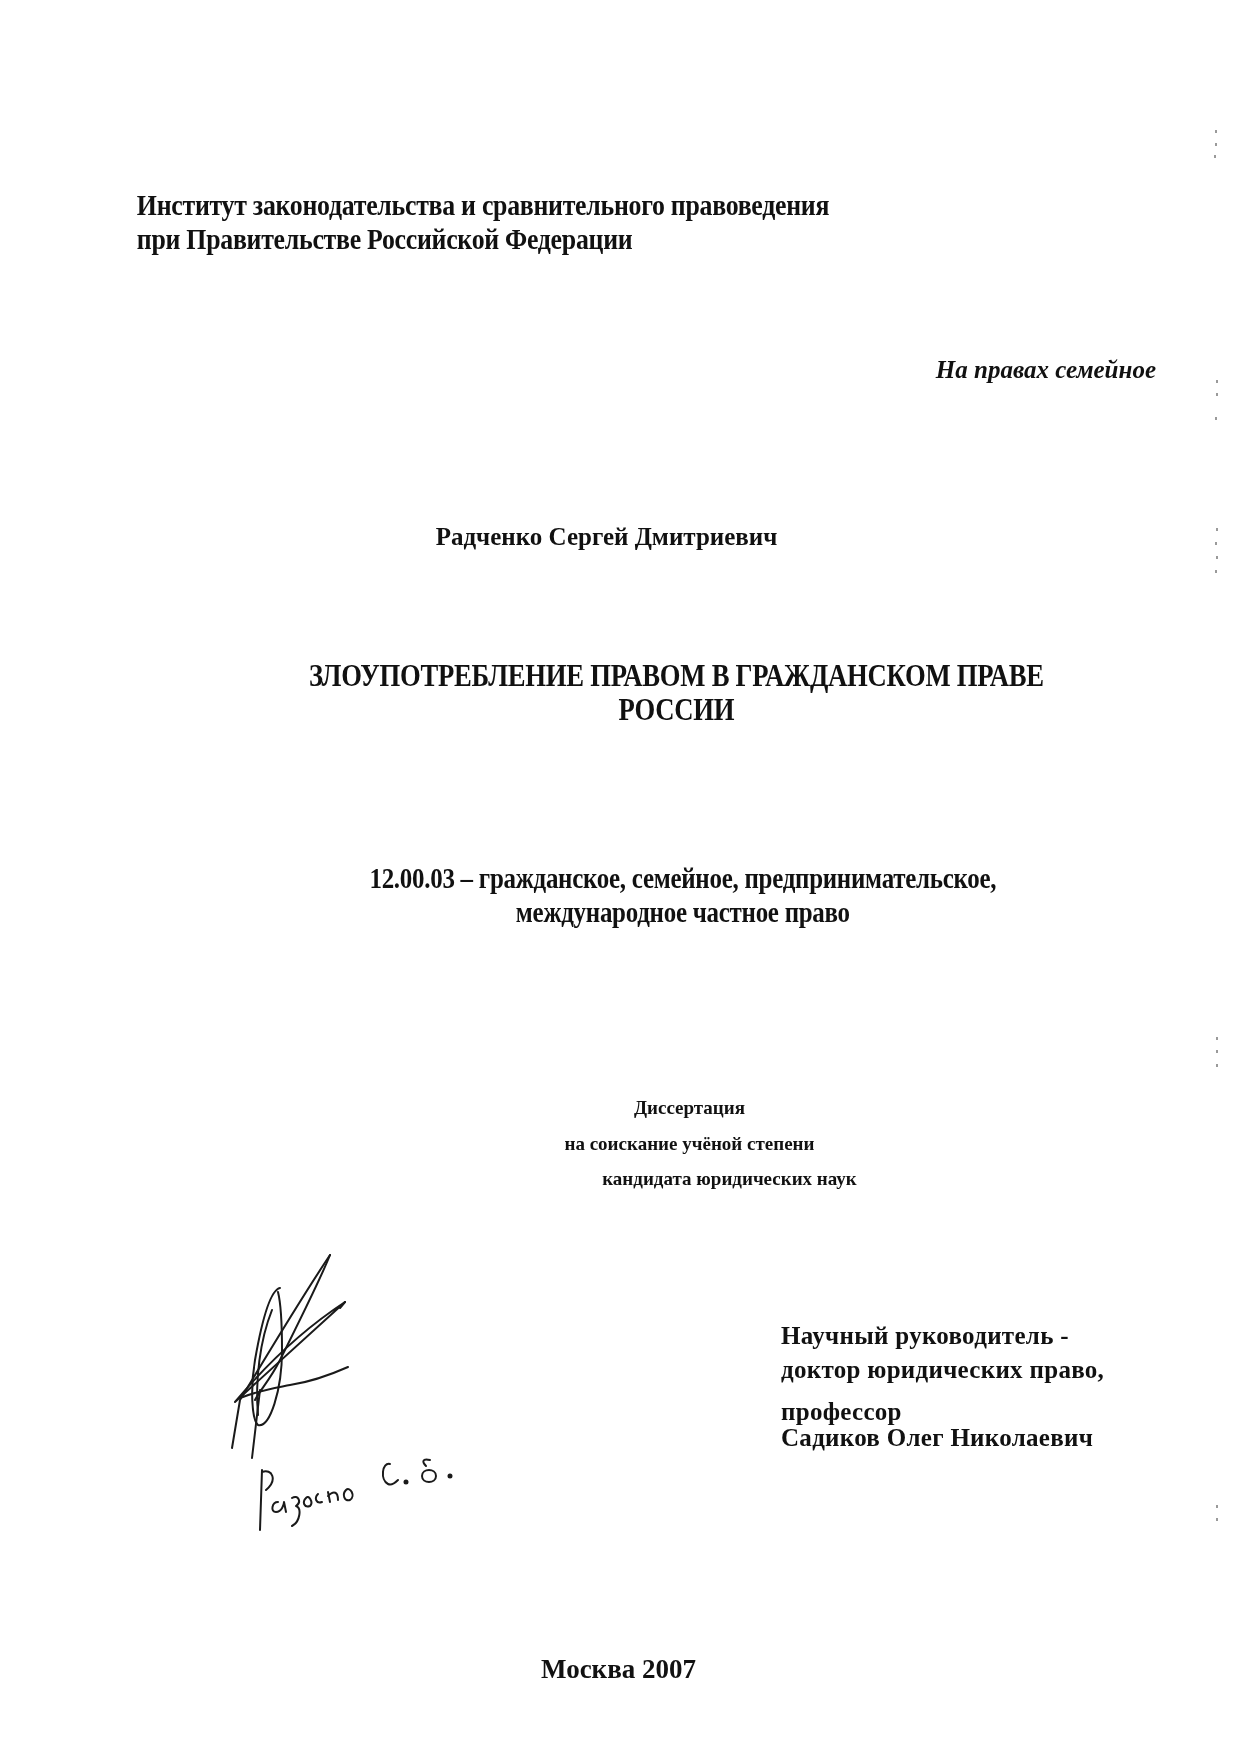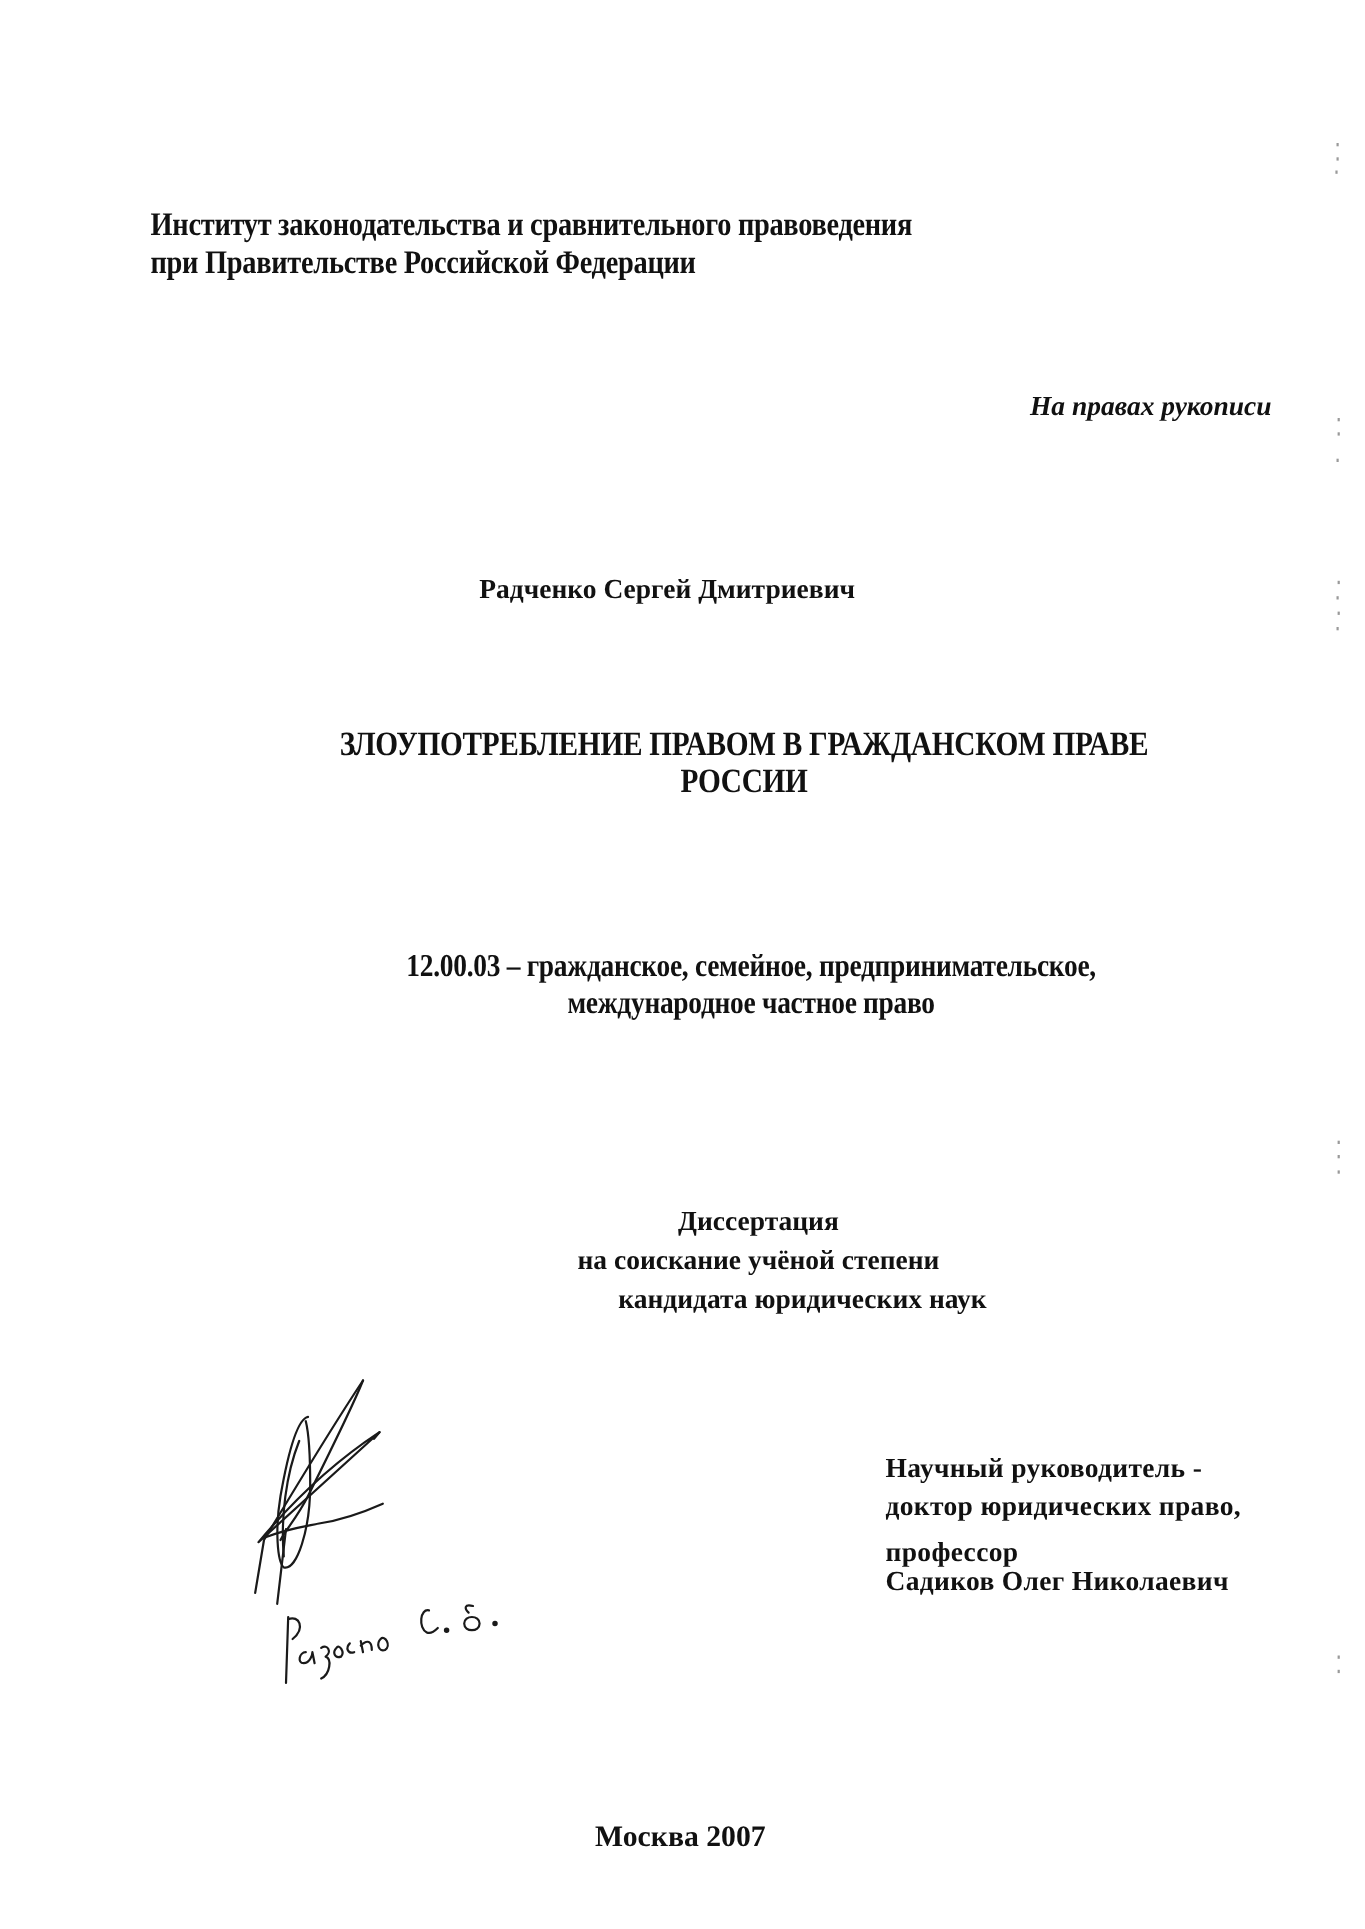--- a/index.html
+++ b/index.html
@@ -53,31 +53,30 @@
 
     #spec1 { top: 862px; left: 0; width: 1241px; font-size: 29px; padding-left: 145px; box-sizing: border-box; }
     #spec2 { top: 896px; left: 0; width: 1241px; font-size: 29px; padding-left: 145px; box-sizing: border-box; }
 
     .degree {
       left: 0;
       width: 1241px;
       text-align: center;
       padding-left: 138px;
       box-sizing: border-box;
-      font-size: 25px;
+      font-size: 19px;
     }
     #deg1 { top: 1097px; }
     #deg2 { top: 1133px; }
     #deg3 { top: 1168px; margin-left: 40px; }
 
     .adv {
       left: 781px;
       font-size: 25px;
       letter-spacing: 0.3px;
-      margin-left: 24px;
     }
     #adv1 { top: 1322px; }
     #adv2 { top: 1356px; }
     #adv3 { top: 1398px; }
     #adv4 { top: 1424px; }
 
     #city {
       top: 1654px;
       left: 0;
       width: 1102px;
@@ -100,21 +99,21 @@
       height: 3px;
       background: #9a9a9a;
     }
   </style>
 </head>
 <body>
 
 <div id="inst1" class="line condensed">Институт законодательства и сравнительного правоведения</div>
 <div id="inst2" class="line condensed">при Правительстве Российской Федерации</div>
 
-<div id="rights" class="line">На правах рукописи</div>
+<div id="rights" class="line">На правах семейное</div>
 
 <div id="author" class="line">Радченко Сергей Дмитриевич</div>
 
 <div id="title1" class="line center condensed">ЗЛОУПОТРЕБЛЕНИЕ ПРАВОМ В ГРАЖДАНСКОМ ПРАВЕ</div>
 <div id="title2" class="line center condensed">РОССИИ</div>
 
 <div id="spec1" class="line center condensed">12.00.03 – гражданское, семейное, предпринимательское,</div>
 <div id="spec2" class="line center condensed">международное частное право</div>
 
 <div id="deg1" class="line degree">Диссертация</div>

